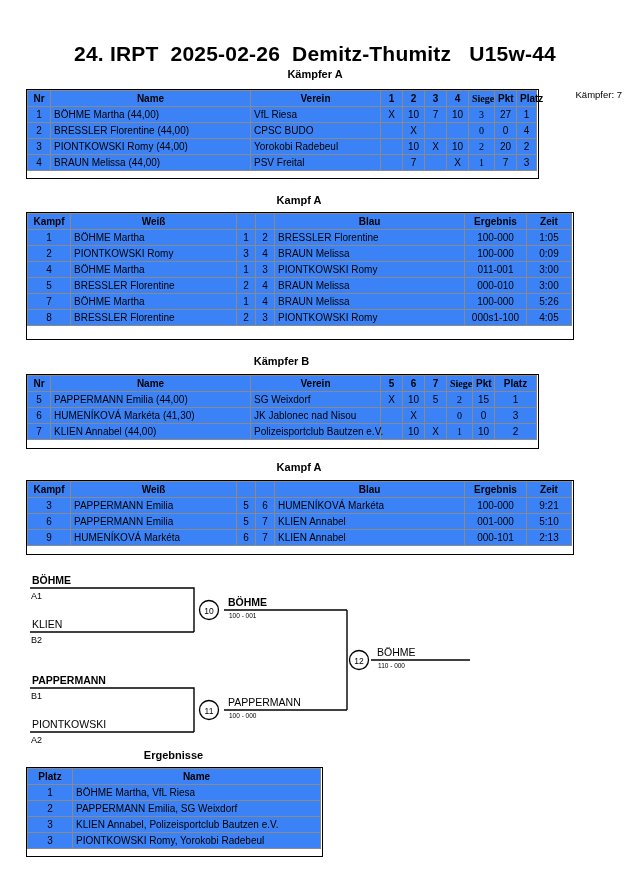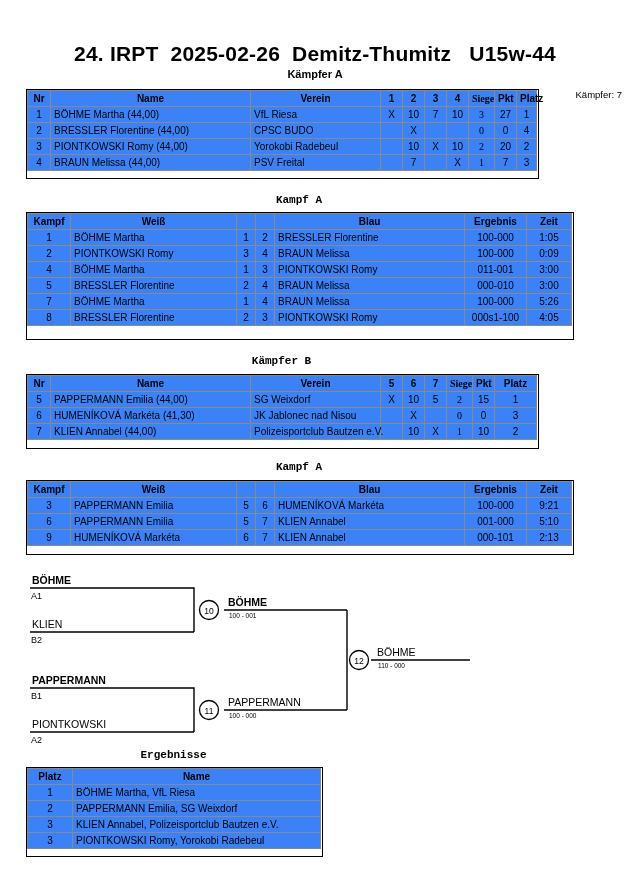--- a/index.html
+++ b/index.html
@@ -43,21 +43,20 @@
     text-align: right;
     margin-top: 20px;
   }
 
   
   .caption {
     position: absolute;
     font-size: 11px;
     font-weight: bold;
     text-align: center;
-    font-family: Liberation Mono, monospace;
   }
 
   
   table.grid {
     position: absolute;
     border-collapse: collapse;
     font-size: 10px;
     background: #3b82f6;
     table-layout: fixed;
   }

